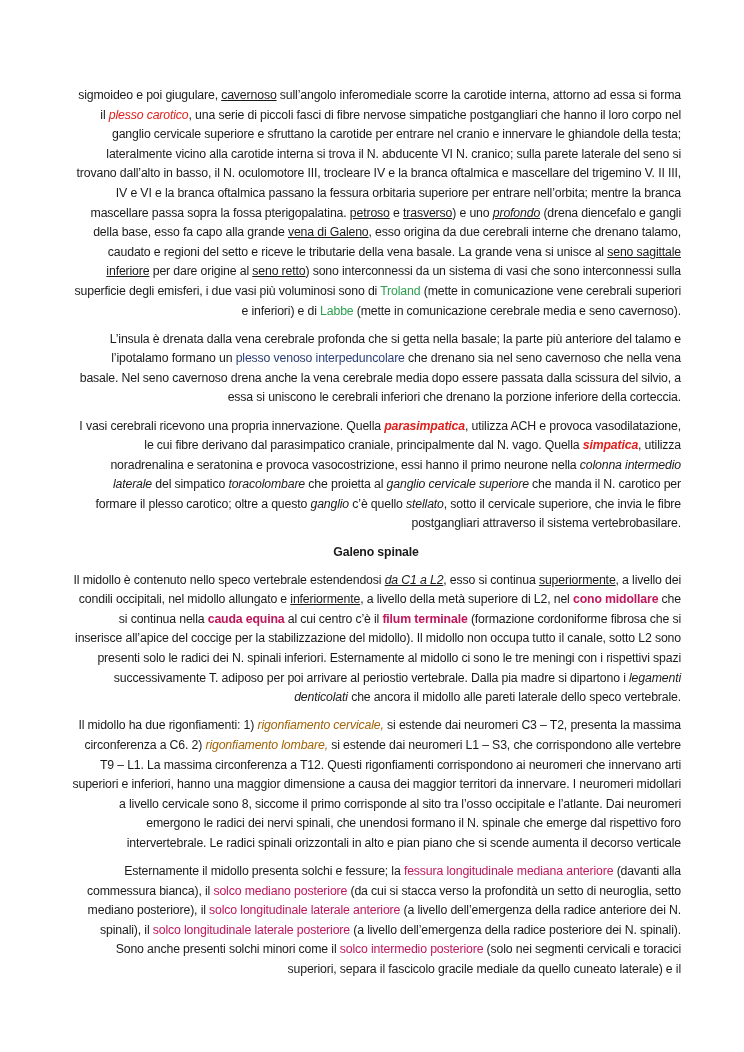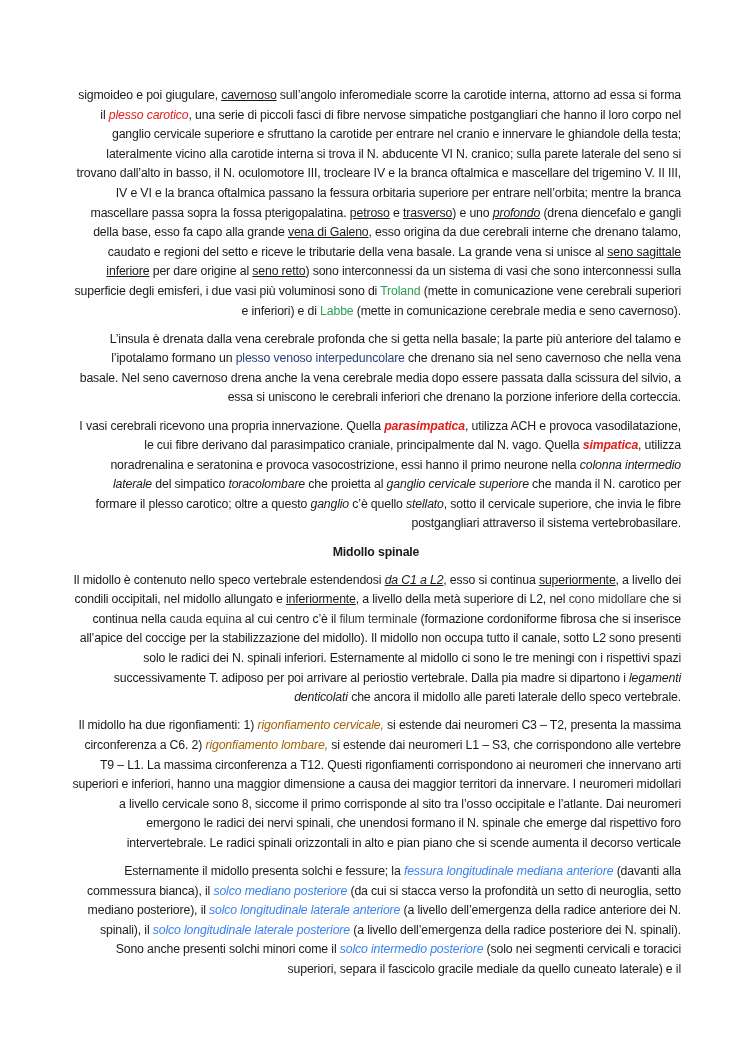--- a/index.html
+++ b/index.html
@@ -12,27 +12,27 @@
   }
   .para { margin: 0 0 8.5px 0; text-align: right; }
   .heading { text-align: center; font-weight: bold; margin: 0 0 8.5px 0; }
   .u { text-decoration: underline; }
   .i { font-style: italic; }
   .red { color: #e0201c; }
   .redb { color: #e0201c; font-weight: bold; font-style: italic; }
   .navy { color: #2b3f78; }
   .green { color: #2ea050; }
   .greeni { color: #a16207; font-style: italic; }
-  .purple { color: #404040; }
-  .brown { color: #3b82f6; font-style: italic; }
+  .purple { color: #be185d; font-weight: bold; }
+  .brown { color: #be185d; }
 </style>
 </head>
 <body>
 
 <div class="page" id="page">
     <p class="para"><span>sigmoideo e poi giugulare, </span><span class="u">cavernoso</span><span> sull’angolo inferomediale scorre la carotide interna, attorno ad essa si forma il </span><span class="red i">plesso carotico</span><span>, una serie di piccoli fasci di fibre nervose simpatiche postgangliari che hanno il loro corpo nel ganglio cervicale superiore e sfruttano la carotide per entrare nel cranio e innervare le ghiandole della testa; lateralmente vicino alla carotide interna si trova il N. abducente VI N. cranico; sulla parete laterale del seno si trovano dall’alto in basso, il N. oculomotore III, trocleare IV e la branca oftalmica e mascellare del trigemino V. II III, IV e VI e la branca oftalmica passano la fessura orbitaria superiore per entrare nell’orbita; mentre la branca mascellare passa sopra la fossa pterigopalatina. </span><span class="u">petroso</span><span> e </span><span class="u">trasverso</span><span>) e uno </span><span class="u i">profondo</span><span> (drena diencefalo e gangli della base, esso fa capo alla grande </span><span class="u">vena di Galeno</span><span>, esso origina da due cerebrali interne che drenano talamo, caudato e regioni del setto e riceve le tributarie della vena basale. La grande vena si unisce al </span><span class="u">seno sagittale inferiore</span><span> per dare origine al </span><span class="u">seno retto</span><span>) sono interconnessi da un sistema di vasi che sono interconnessi sulla superficie degli emisferi, i due vasi più voluminosi sono di </span><span class="green">Troland</span><span> (mette in comunicazione vene cerebrali superiori e inferiori) e di </span><span class="green">Labbe</span><span> (mette in comunicazione cerebrale media e seno cavernoso).</span></p>
     <p class="para"><span>L’insula è drenata dalla vena cerebrale profonda che si getta nella basale; la parte più anteriore del talamo e l’ipotalamo formano un </span><span class="navy">plesso venoso interpeduncolare</span><span> che drenano sia nel seno cavernoso che nella vena basale. Nel seno cavernoso drena anche la vena cerebrale media dopo essere passata dalla scissura del silvio, a essa si uniscono le cerebrali inferiori che drenano la porzione inferiore della corteccia.</span></p>
     <p class="para"><span>I vasi cerebrali ricevono una propria innervazione. Quella </span><span class="redb">parasimpatica</span><span>, utilizza ACH e provoca vasodilatazione, le cui fibre derivano dal parasimpatico craniale, principalmente dal N. vago. Quella </span><span class="redb">simpatica</span><span>, utilizza noradrenalina e seratonina e provoca vasocostrizione, essi hanno il primo neurone nella </span><span class="i">colonna intermedio laterale</span><span> del simpatico </span><span class="i">toracolombare</span><span> che proietta al </span><span class="i">ganglio cervicale superiore</span><span> che manda il N. carotico per formare il plesso carotico; oltre a questo </span><span class="i">ganglio</span><span> c’è quello </span><span class="i">stellato</span><span>, sotto il cervicale superiore, che invia le fibre postgangliari attraverso il sistema vertebrobasilare.</span></p>
-    <div class="heading">Midollo spinale</div>
+    <div class="heading">Galeno spinale</div>
     <p class="para"><span>Il midollo è contenuto nello speco vertebrale estendendosi </span><span class="u i">da C1 a L2</span><span>, esso si continua </span><span class="u">superiormente</span><span>, a livello dei condili occipitali, nel midollo allungato e </span><span class="u">inferiormente</span><span>, a livello della metà superiore di L2, nel </span><span class="purple">cono midollare</span><span> che si continua nella </span><span class="purple">cauda equina</span><span> al cui centro c’è il </span><span class="purple">filum terminale</span><span> (formazione cordoniforme fibrosa che si inserisce all’apice del coccige per la stabilizzazione del midollo). Il midollo non occupa tutto il canale, sotto L2 sono presenti solo le radici dei N. spinali inferiori. Esternamente al midollo ci sono le tre meningi con i rispettivi spazi successivamente T. adiposo per poi arrivare al periostio vertebrale. Dalla pia madre si dipartono i </span><span class="i">legamenti denticolati</span><span> che ancora il midollo alle pareti laterale dello speco vertebrale.</span></p>
     <p class="para"><span>Il midollo ha due rigonfiamenti: 1) </span><span class="greeni">rigonfiamento cervicale,</span><span> si estende dai neuromeri C3 – T2, presenta la massima circonferenza a C6. 2) </span><span class="greeni">rigonfiamento lombare,</span><span> si estende dai neuromeri L1 – S3, che corrispondono alle vertebre T9 – L1. La massima circonferenza a T12. Questi rigonfiamenti corrispondono ai neuromeri che innervano arti superiori e inferiori, hanno una maggior dimensione a causa dei maggior territori da innervare. I neuromeri midollari a livello cervicale sono 8, siccome il primo corrisponde al sito tra l’osso occipitale e l’atlante. Dai neuromeri emergono le radici dei nervi spinali, che unendosi formano il N. spinale che emerge dal rispettivo foro intervertebrale. Le radici spinali orizzontali in alto e pian piano che si scende aumenta il decorso verticale</span></p>
     <p class="para"><span>Esternamente il midollo presenta solchi e fessure; la </span><span class="brown">fessura longitudinale mediana anteriore</span><span> (davanti alla commessura bianca), il </span><span class="brown">solco mediano posteriore</span><span> (da cui si stacca verso la profondità un setto di neuroglia, setto mediano posteriore), il </span><span class="brown">solco longitudinale laterale anteriore</span><span> (a livello dell’emergenza della radice anteriore dei N. spinali), il </span><span class="brown">solco longitudinale laterale posteriore</span><span> (a livello dell’emergenza della radice posteriore dei N. spinali). Sono anche presenti solchi minori come il </span><span class="brown">solco intermedio posteriore</span><span> (solo nei segmenti cervicali e toracici superiori, separa il fascicolo gracile mediale da quello cuneato laterale) e il</span></p>
   </div>
 
 </body></html>

